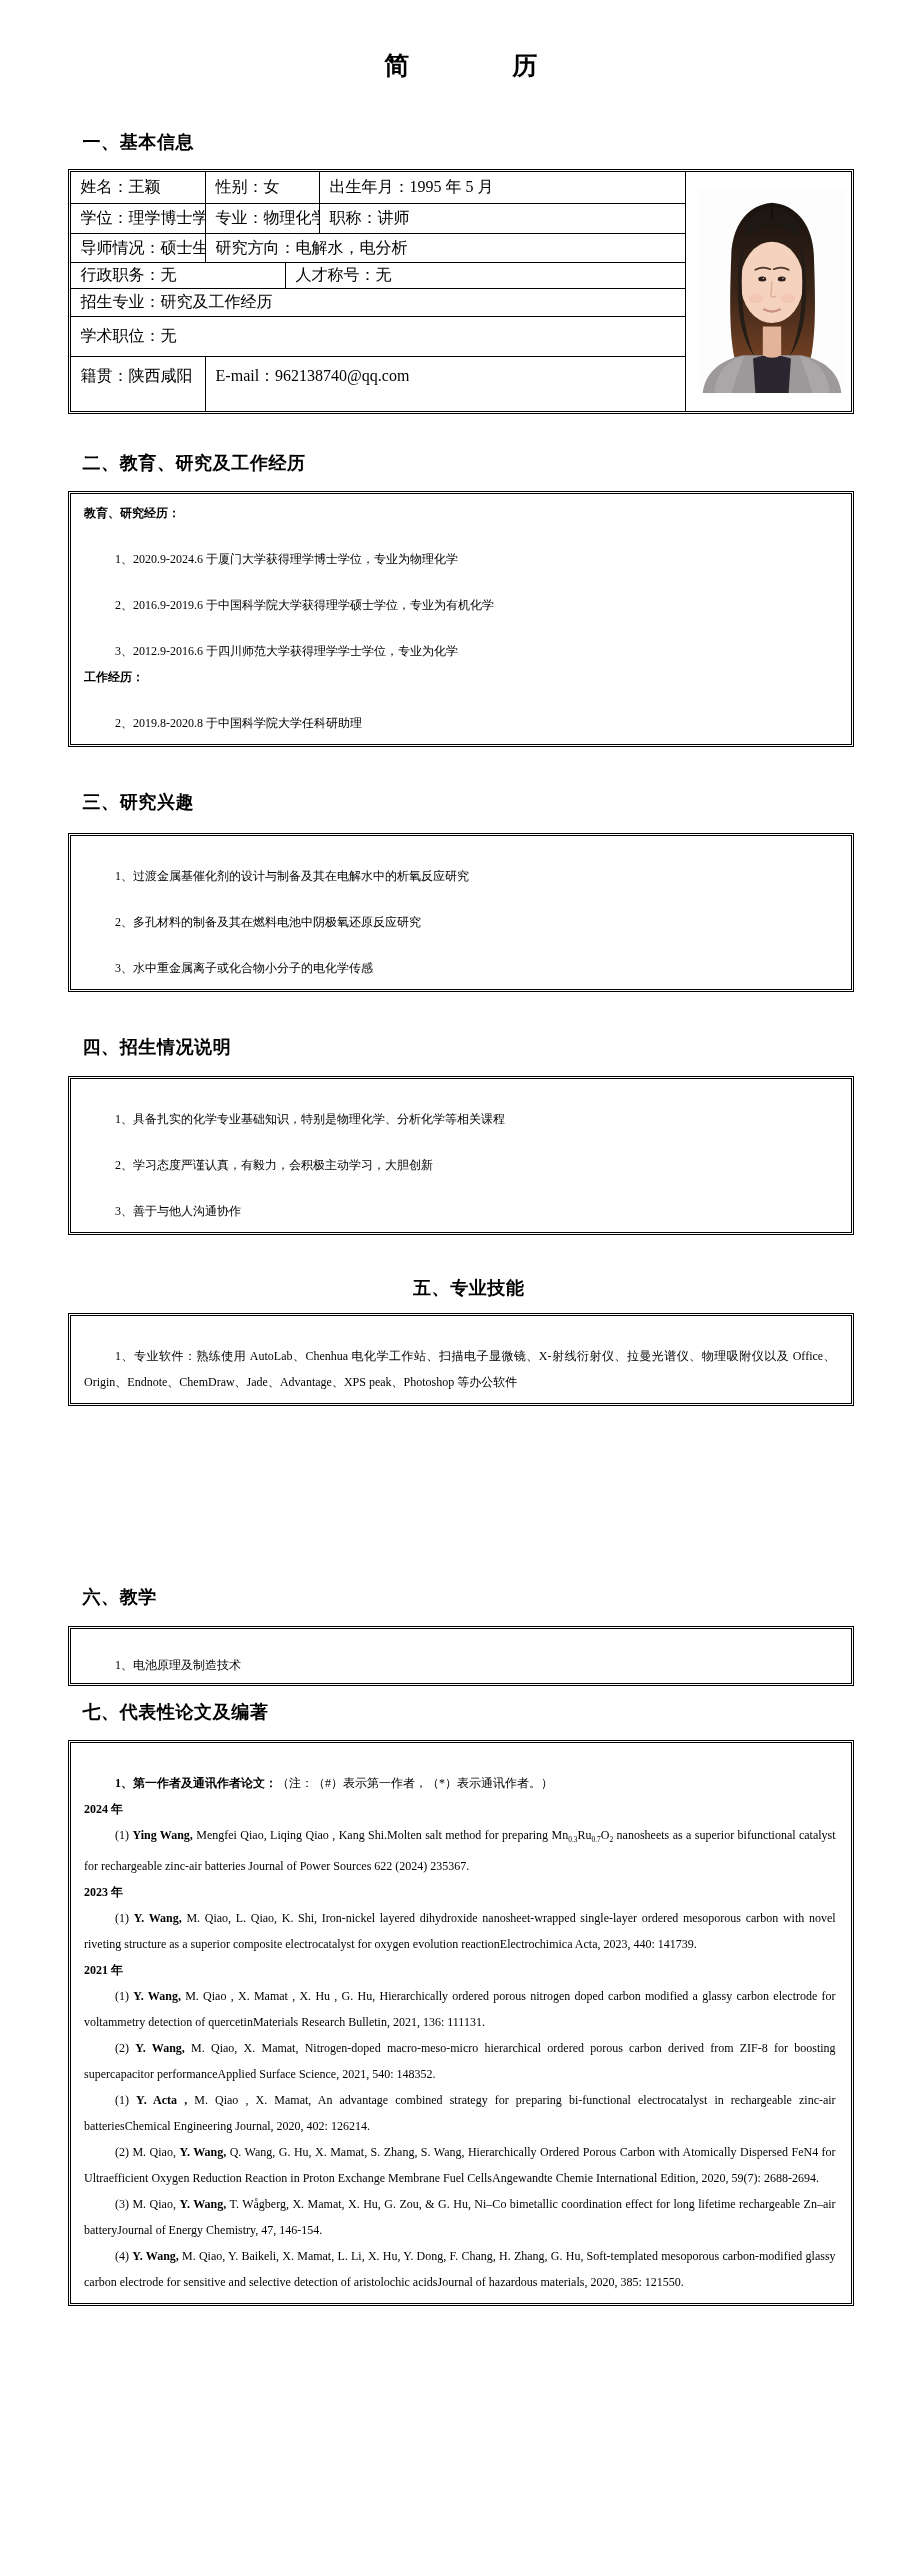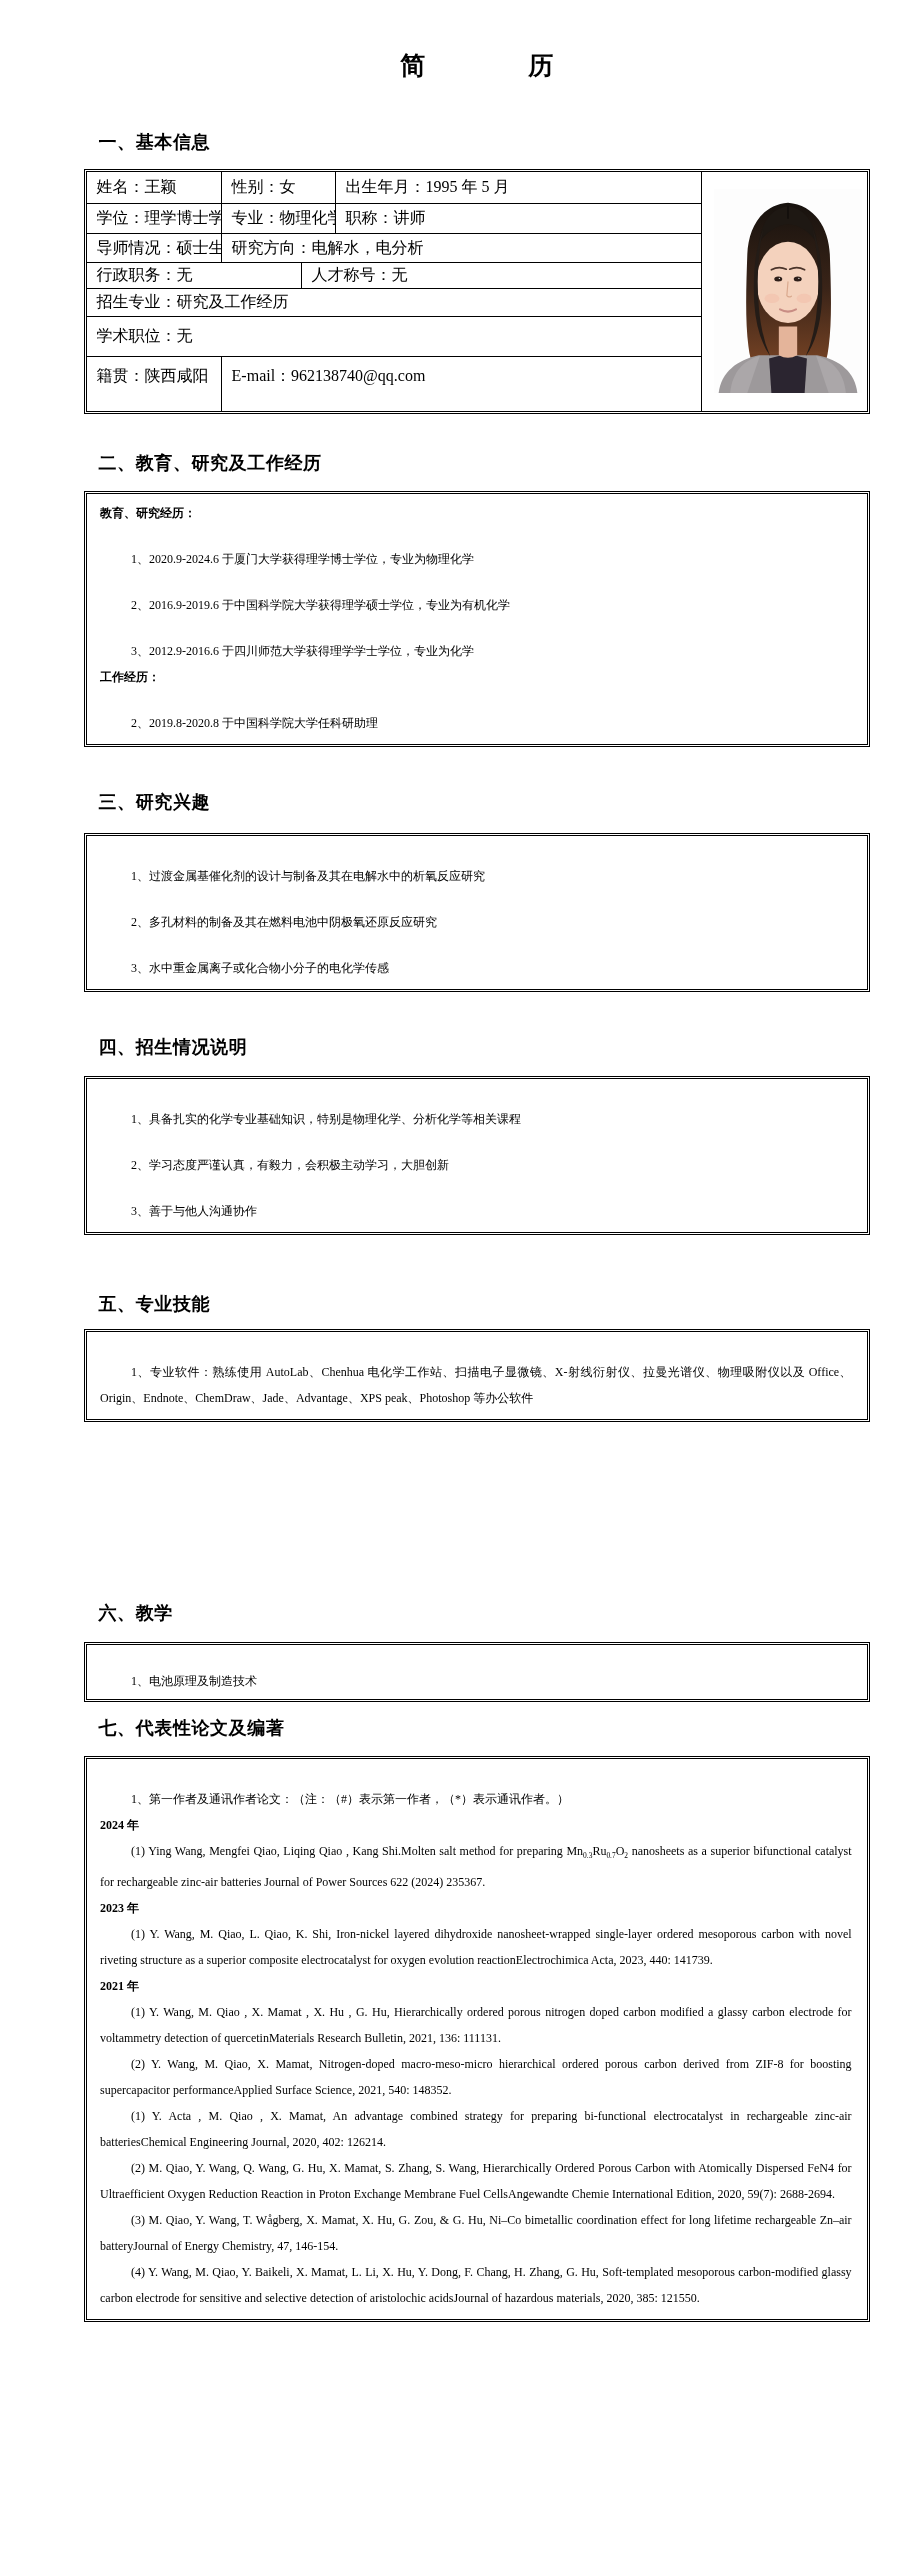--- a/index.html
+++ b/index.html
@@ -1,38 +1,38 @@
 <!DOCTYPE html>
 <html style="--photo-bg: #fdfdfd; --hair-top: #17120e; --hair-mid: #3a2418; --hair-end: #8d5327; --skin: #f4d2bd; --skin-shadow: #e4b49a; --coat: #9d999b; --coat-light: #aba7a9; --sweater: #2b2530; --mouth: #c98d84; --brow: #4a342a;font-size:9.2px"><head>
 <meta charset="utf-8">
 <style>
   * { margin:0; padding:0; box-sizing:border-box; }
   html, body { background:#ffffff; }
   body {
     width:910px; height:2576px; position:relative; overflow:hidden;
     font-family:"Liberation Serif","DejaVu Serif",serif; color:#000;
   }
-  .page { position:absolute; left:83px; top:0; width:788px; }
+  .page { position:absolute; left:67px; top:0; width:788px; }
 
   .doc-title {
     margin-top:49px; text-align:center;
     font-size:25px; font-weight:bold; letter-spacing:0.6px;
     font-family:"Liberation Serif","DejaVu Serif",serif;
   }
 
   .sec-h {
     font-size:18px; font-weight:bold; padding-left:15.5px;
     font-family:"Liberation Sans","DejaVu Sans",sans-serif;
     letter-spacing:0.6px;
   }
   #h1 { margin-top:48px; }
   #h2 { margin-top:39px; }
   #h3 { margin-top:45px; }
   #h4 { margin-top:45px; }
-  #h5 { margin-top:59px; }
+  #h5 { margin-top:43px;text-align:center; }
   #h6 { margin-top:181px; }
   #h7 { margin-top:16px; }
 
   
   .box {
     border:0.6px solid #000; outline:1.7px solid #000; outline-offset:1.1px;
     margin:18px 3.4px 0 3.4px; padding:6.9px 15px 8px 12.6px;
     font-size:12px; line-height:26px; text-align:justify;
   }
   #box3 { margin-top:20.7px; }
@@ -40,21 +40,21 @@
   #box5 { margin-top:15.5px; }
   #box6 { margin-top:18.4px; padding-top:3.4px; padding-bottom:4.6px; }
   #box7 { margin-top:18.4px; }
 
   .line { min-height:26px; }
   .indent { text-indent:31px;margin-top:20px; }
   .lbl {
     font-weight:bold;
     font-family:"Liberation Sans","DejaVu Sans",sans-serif;
   }
-  .b { font-weight:normal; }
+  .b { font-weight:bold; }
 
   
   table.info-table {
     border-collapse:collapse; table-layout:fixed;
     width:781px; margin:17px 3.4px 0 3.4px;
     border:0.6px solid #000; outline:1.7px solid #000; outline-offset:1.1px;
   }
   table.info-table td {
     border:1.1px solid #000; font-size:16px;
     padding:1.1px 3.4px 1.1px 9.2px; vertical-align:middle;

